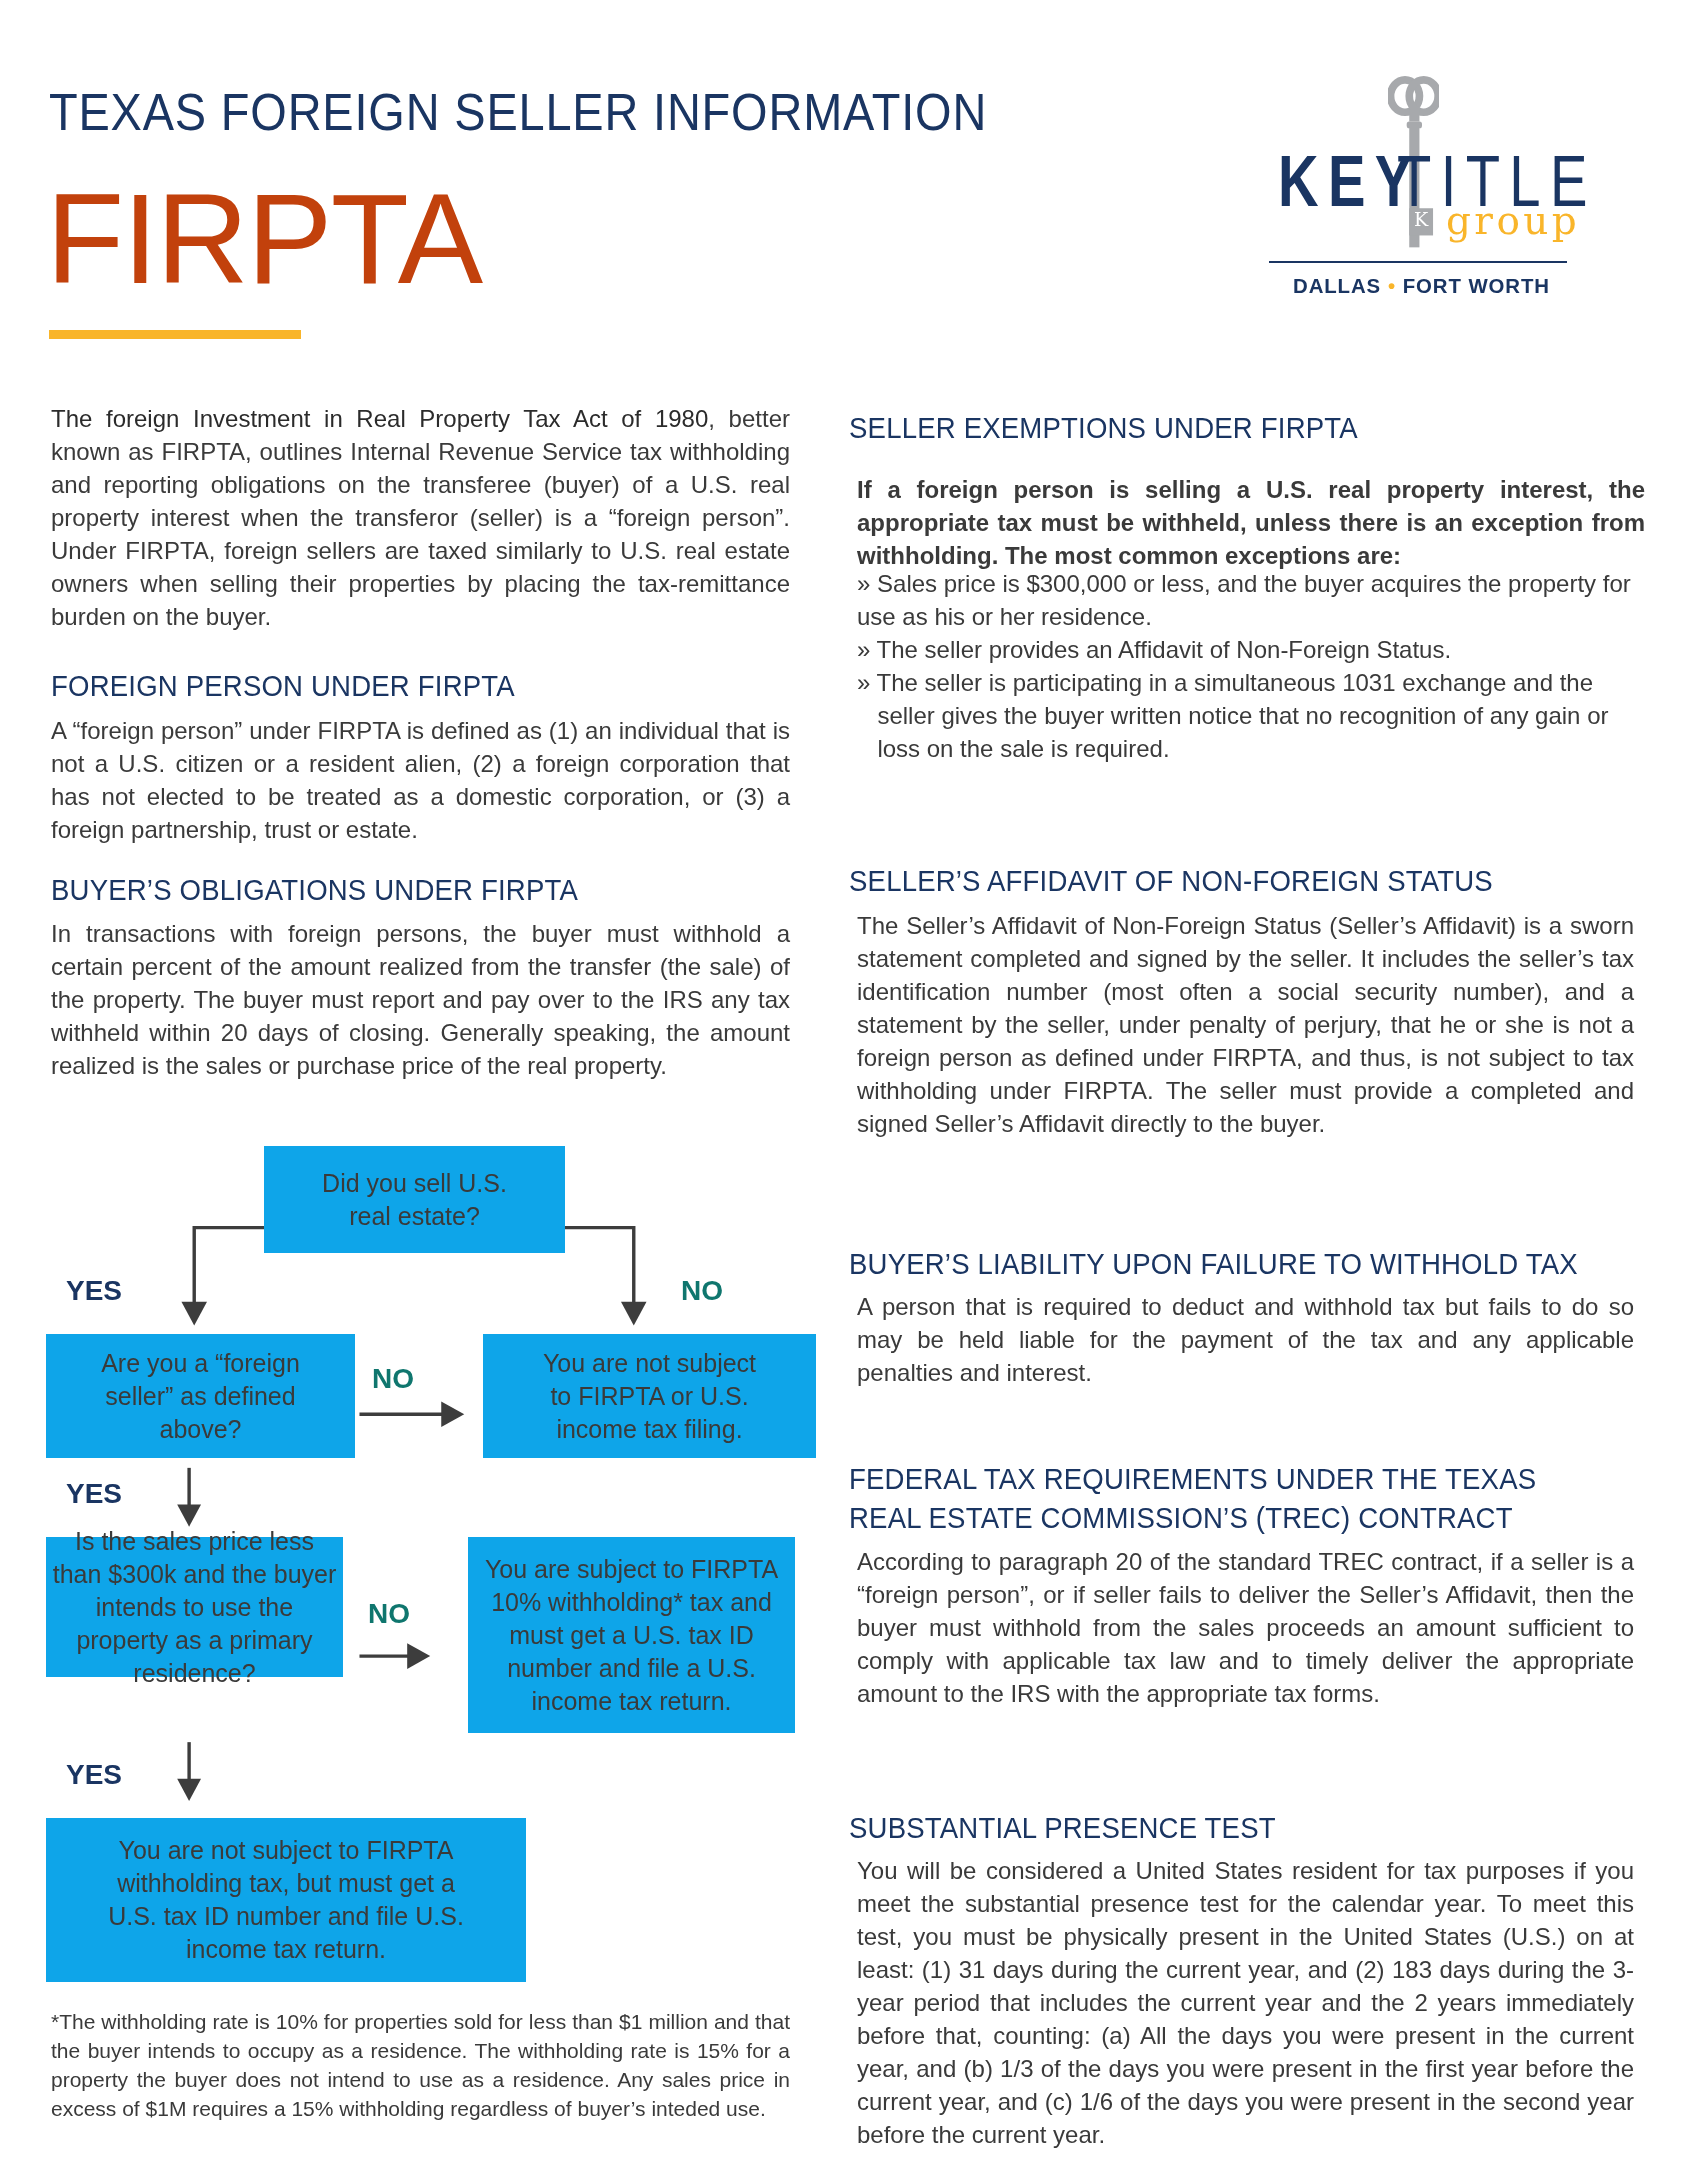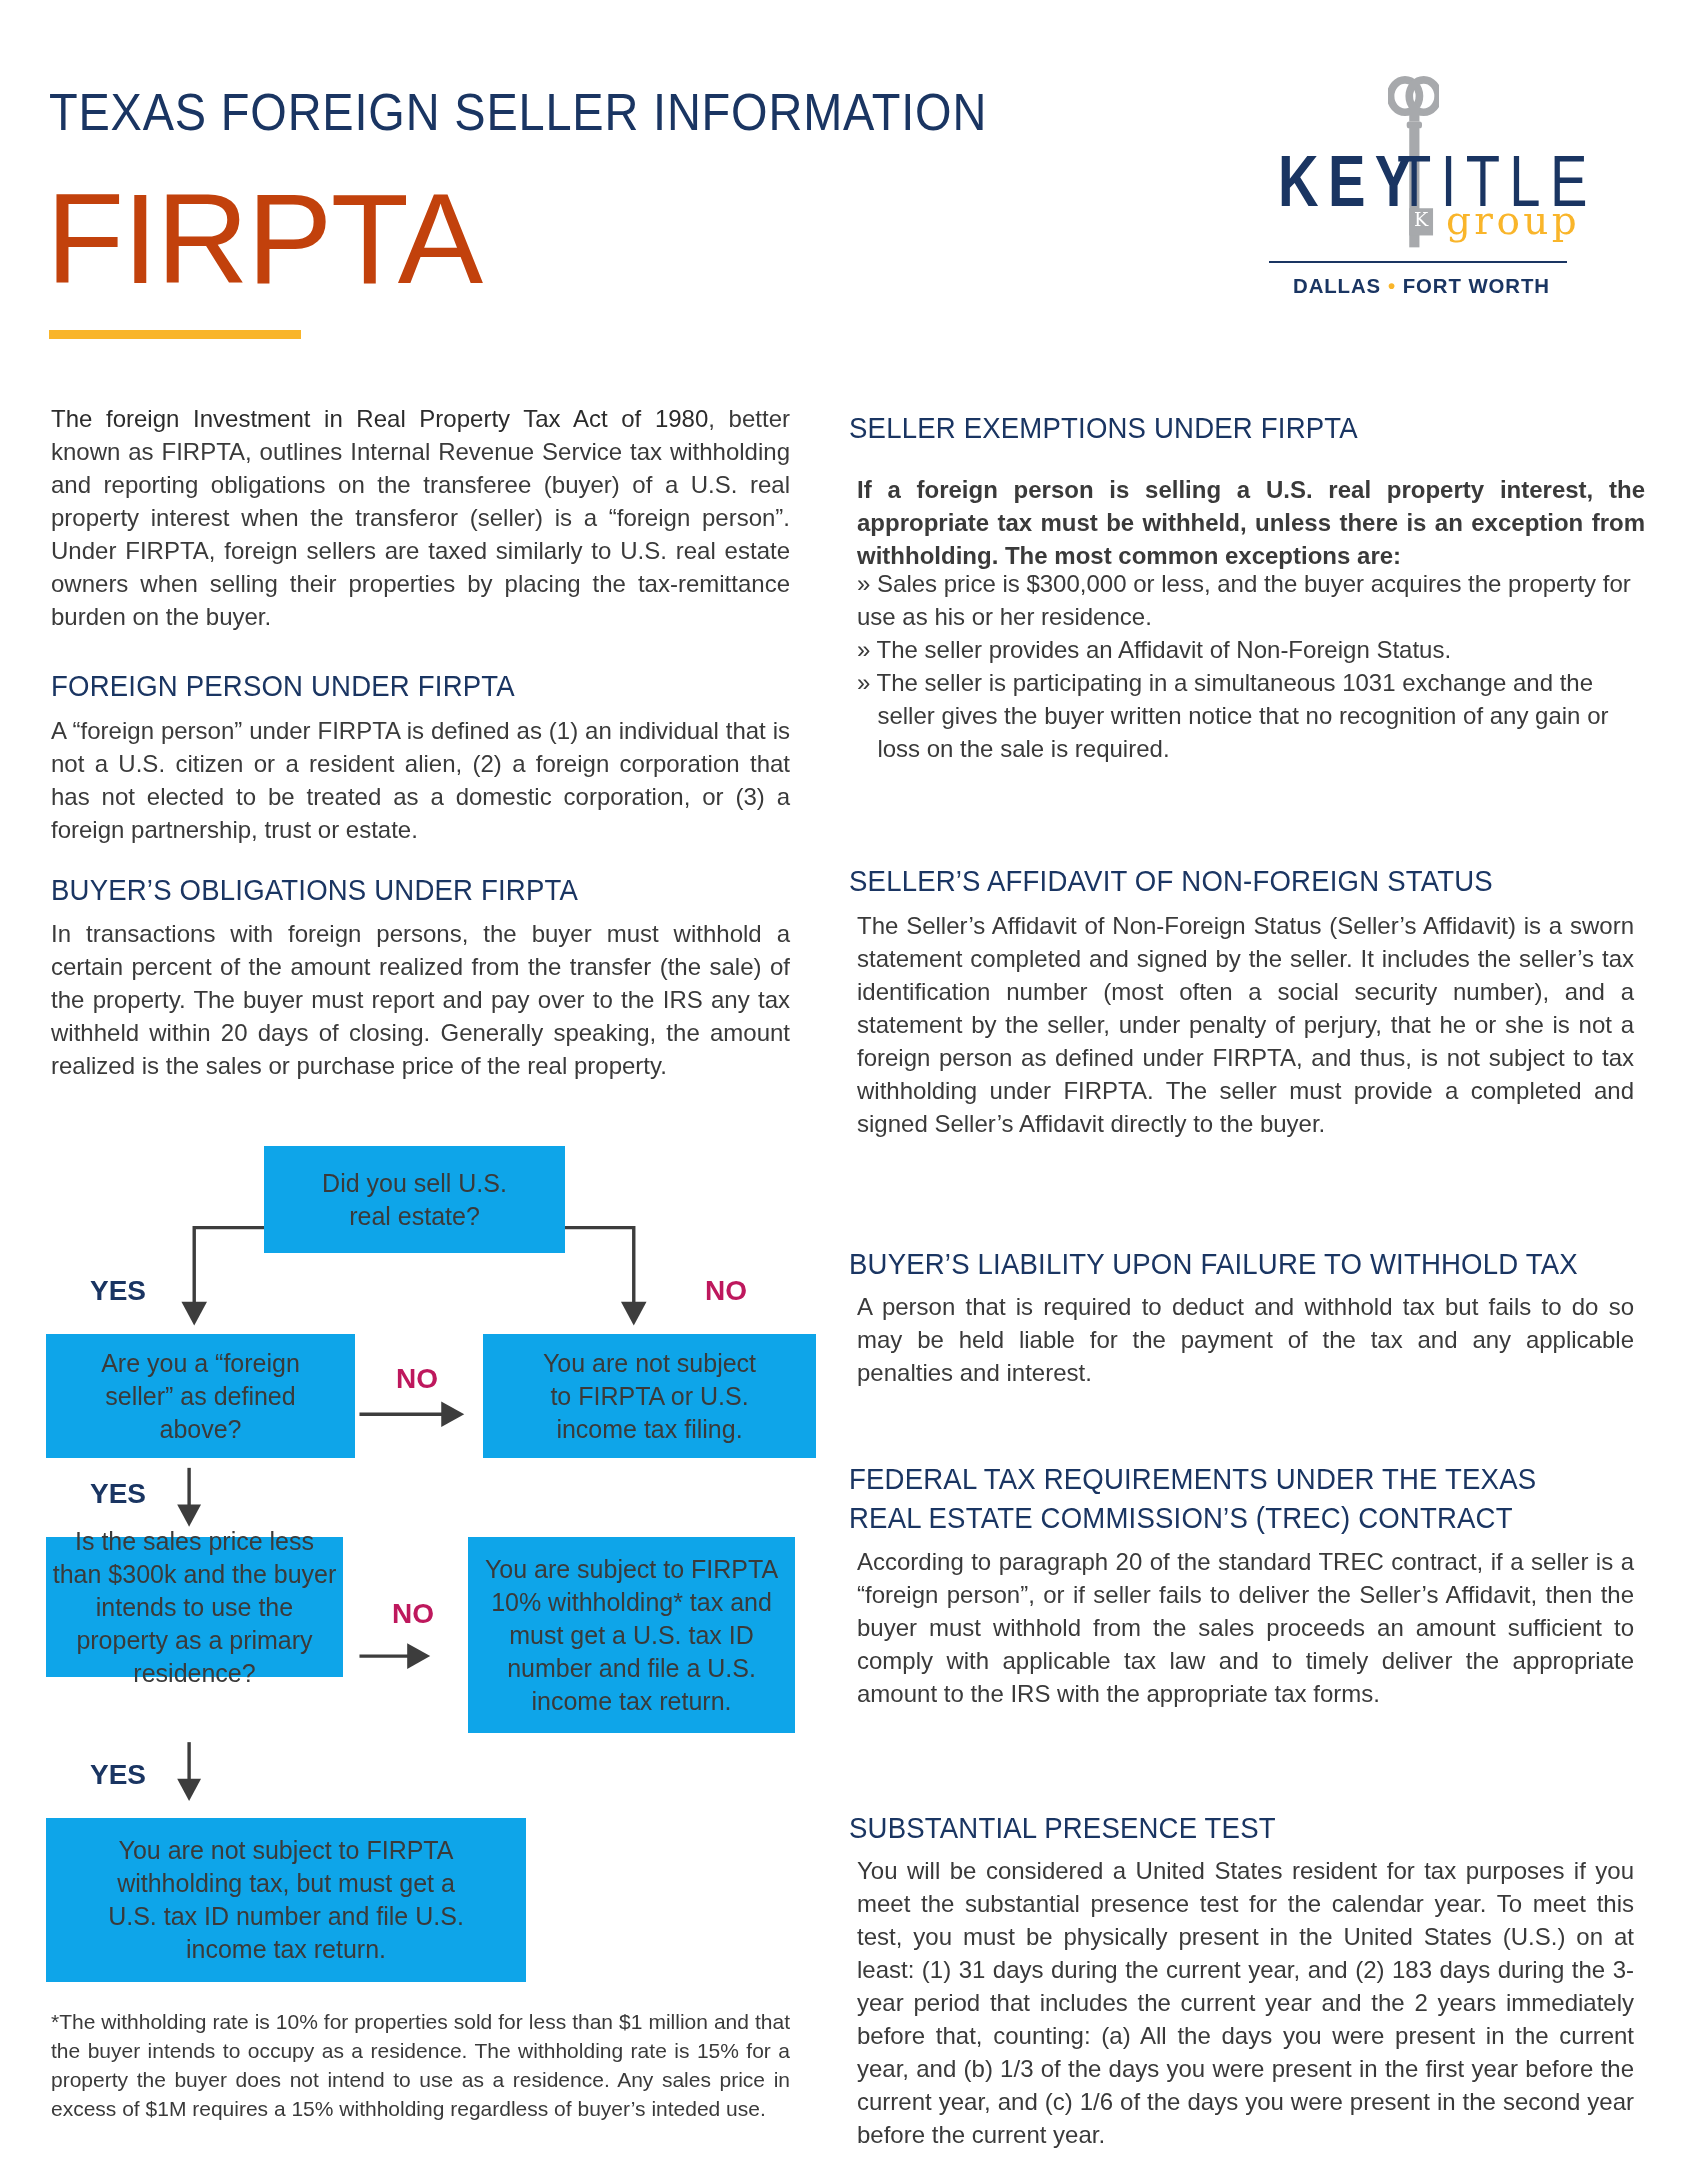--- a/index.html
+++ b/index.html
@@ -17,23 +17,23 @@
   #logo-rule{position:absolute;left:0;top:189px;width:298px;height:1.7px;background:#1a3562;}
   #logo-city{position:absolute;left:24px;top:203px;font-size:20.4px;font-weight:700;color:#1a3562;letter-spacing:0.9px;white-space:nowrap;}
   #logo-city .dot{color:#f9b52a;margin:0 6.8px;}
   
   .para{font-size:24px;line-height:33px;color:#3a3a3a;text-align:justify;}
   .h2{font-size:29px;font-weight:400;color:#1a3562;letter-spacing:0.2px;white-space:nowrap;transform:scaleX(0.95);transform-origin:left top;}
   .list{font-size:24px;line-height:33px;color:#3a3a3a;}
   .list .item{padding-left:20.4px;text-indent:-20.4px;}
   
   .box{position:absolute;background:#0ea5e9;color:#3a3a3a;display:flex;align-items:center;justify-content:center;text-align:center;font-size:25px;line-height:33px;}
-  .lbl{position:absolute;font-size:28px;font-weight:700;margin-left:24px;}
+  .lbl{position:absolute;font-size:28px;font-weight:700;}
   .yes{color:#1a3562;}
-  .no{color:#be185d;}
+  .no{color:#0f766e;}
   #flow-svg{position:absolute;left:0;top:0;width:1696px;height:2181px;pointer-events:none;}
   #footnote{left:51px;top:2007px;width:739px;font-size:21px;line-height:29px;color:#3a3a3a;text-align:justify;}
 </style>
 </head>
 <body>
 
 <div id="supertitle" class="abs">TEXAS FOREIGN SELLER INFORMATION</div>
 <div id="maintitle" class="abs">FIRPTA</div>
 <div id="title-rule" class="abs"></div>
 

